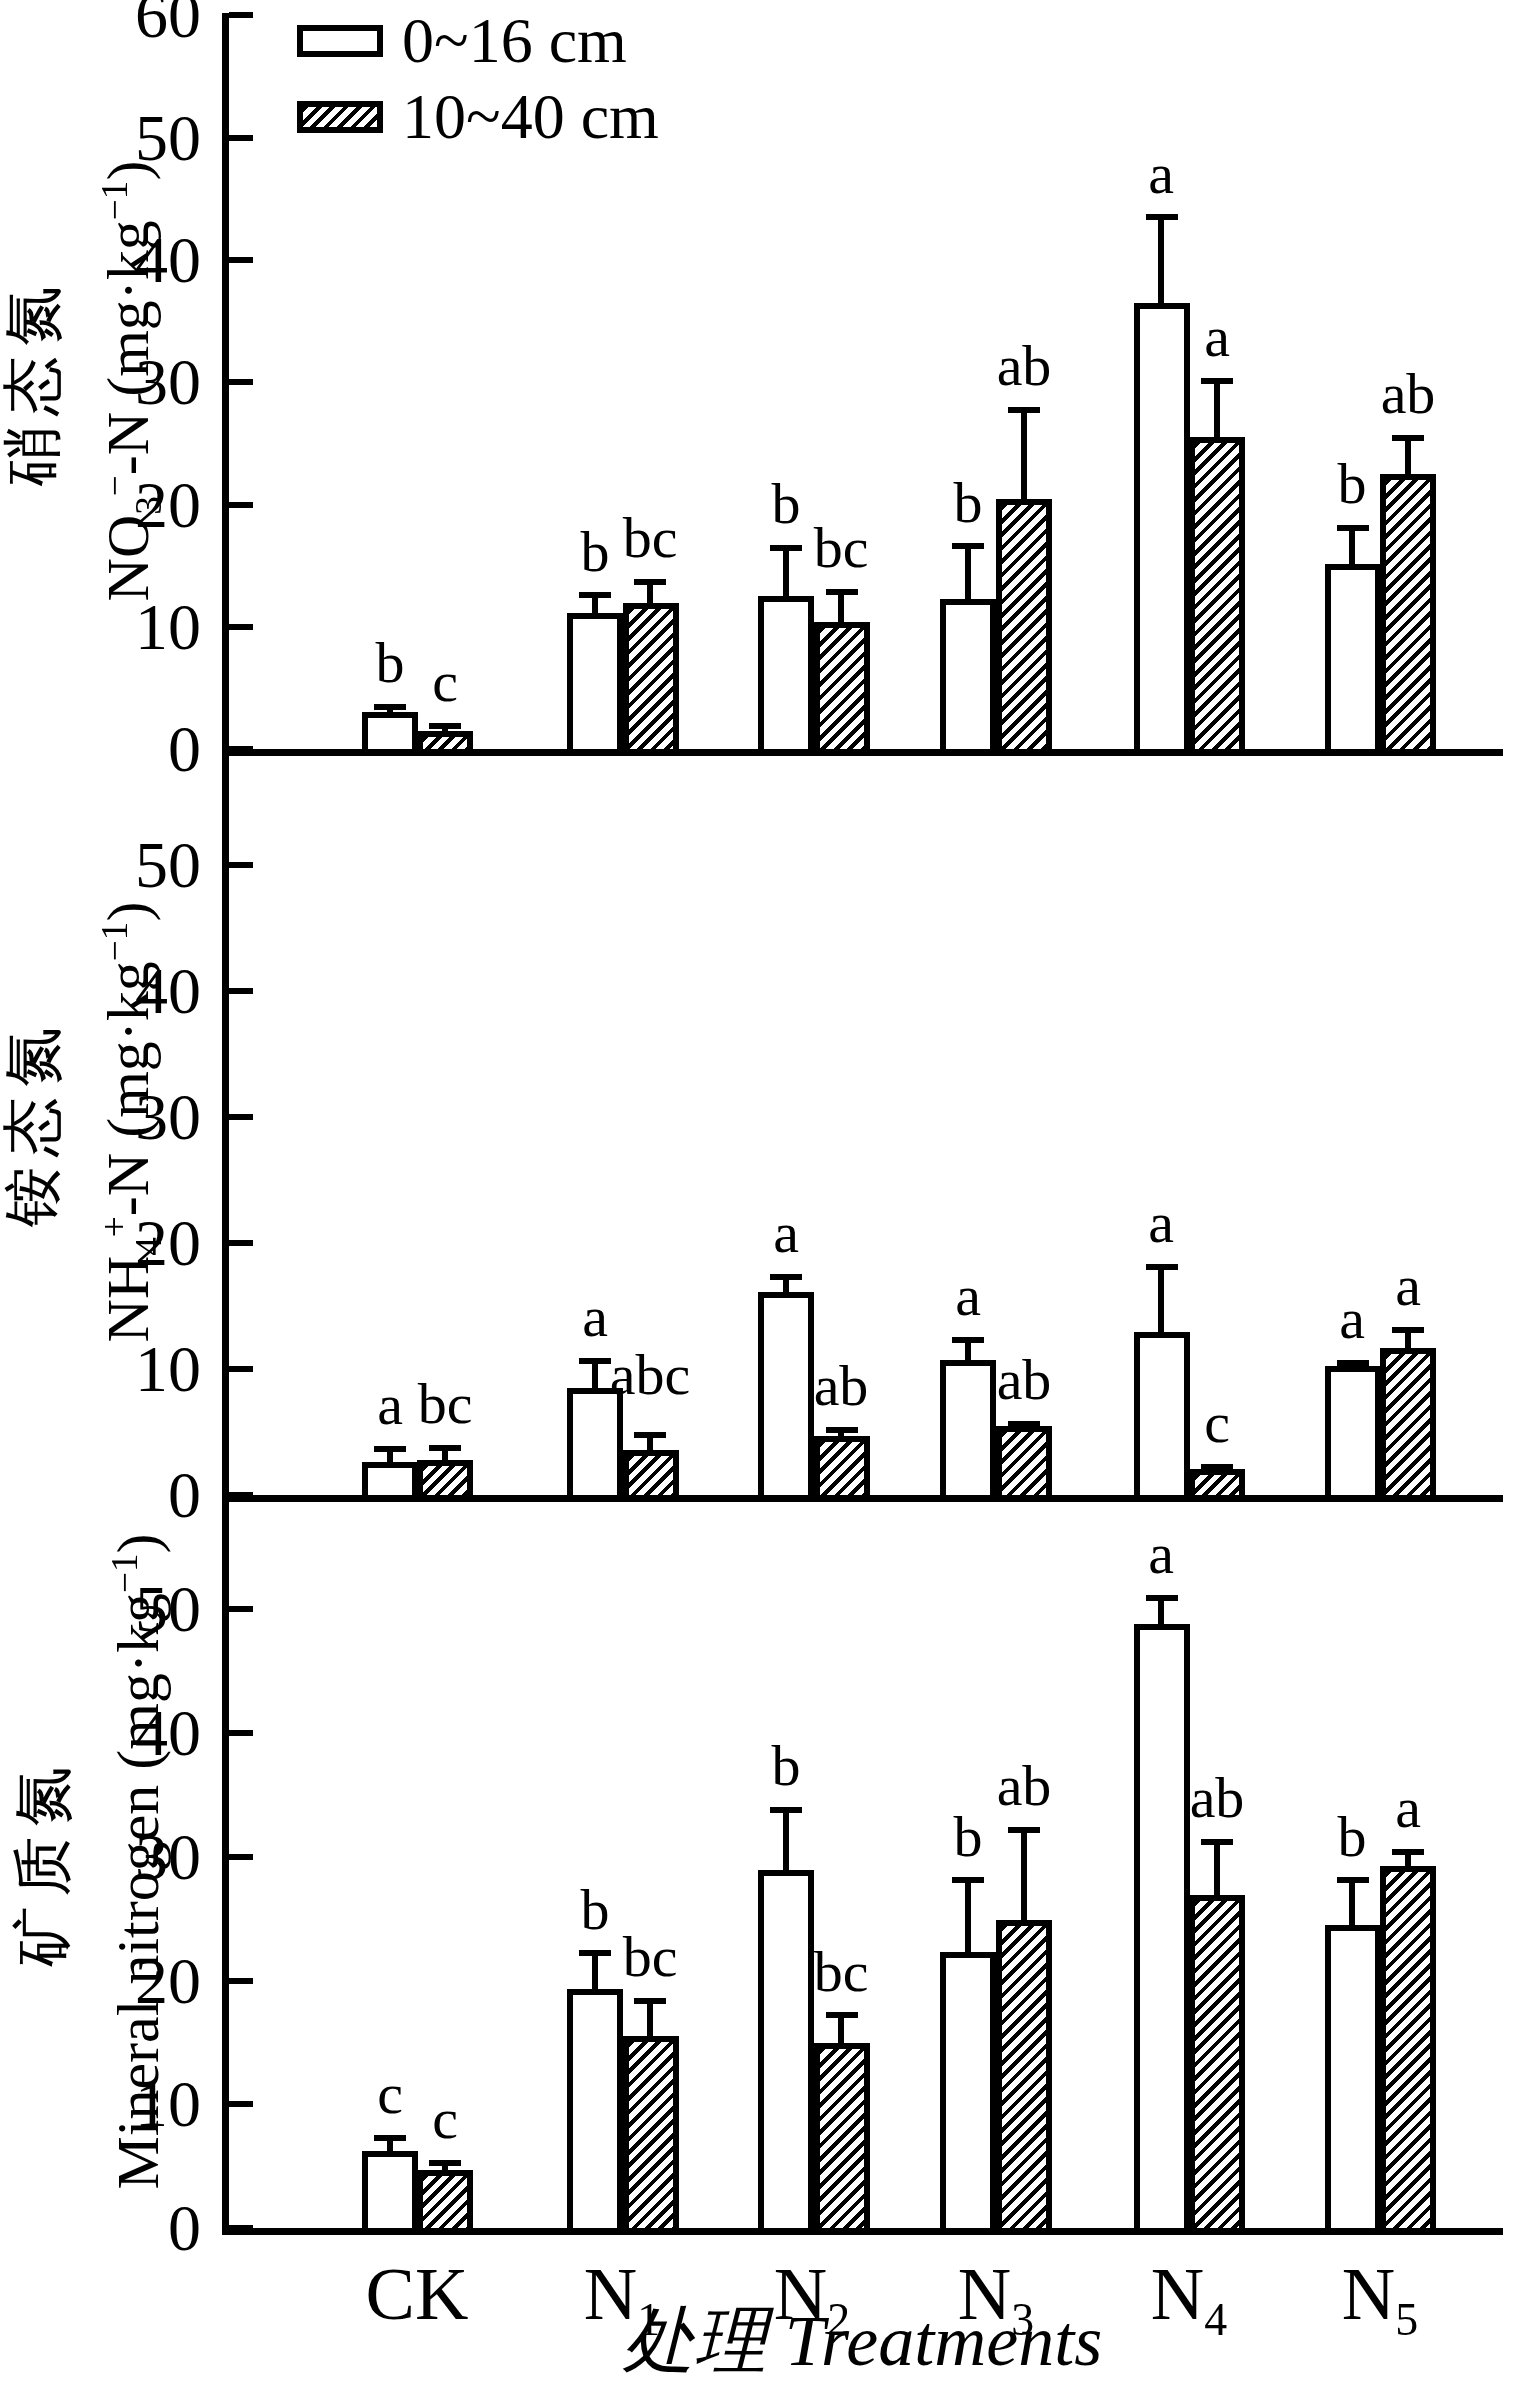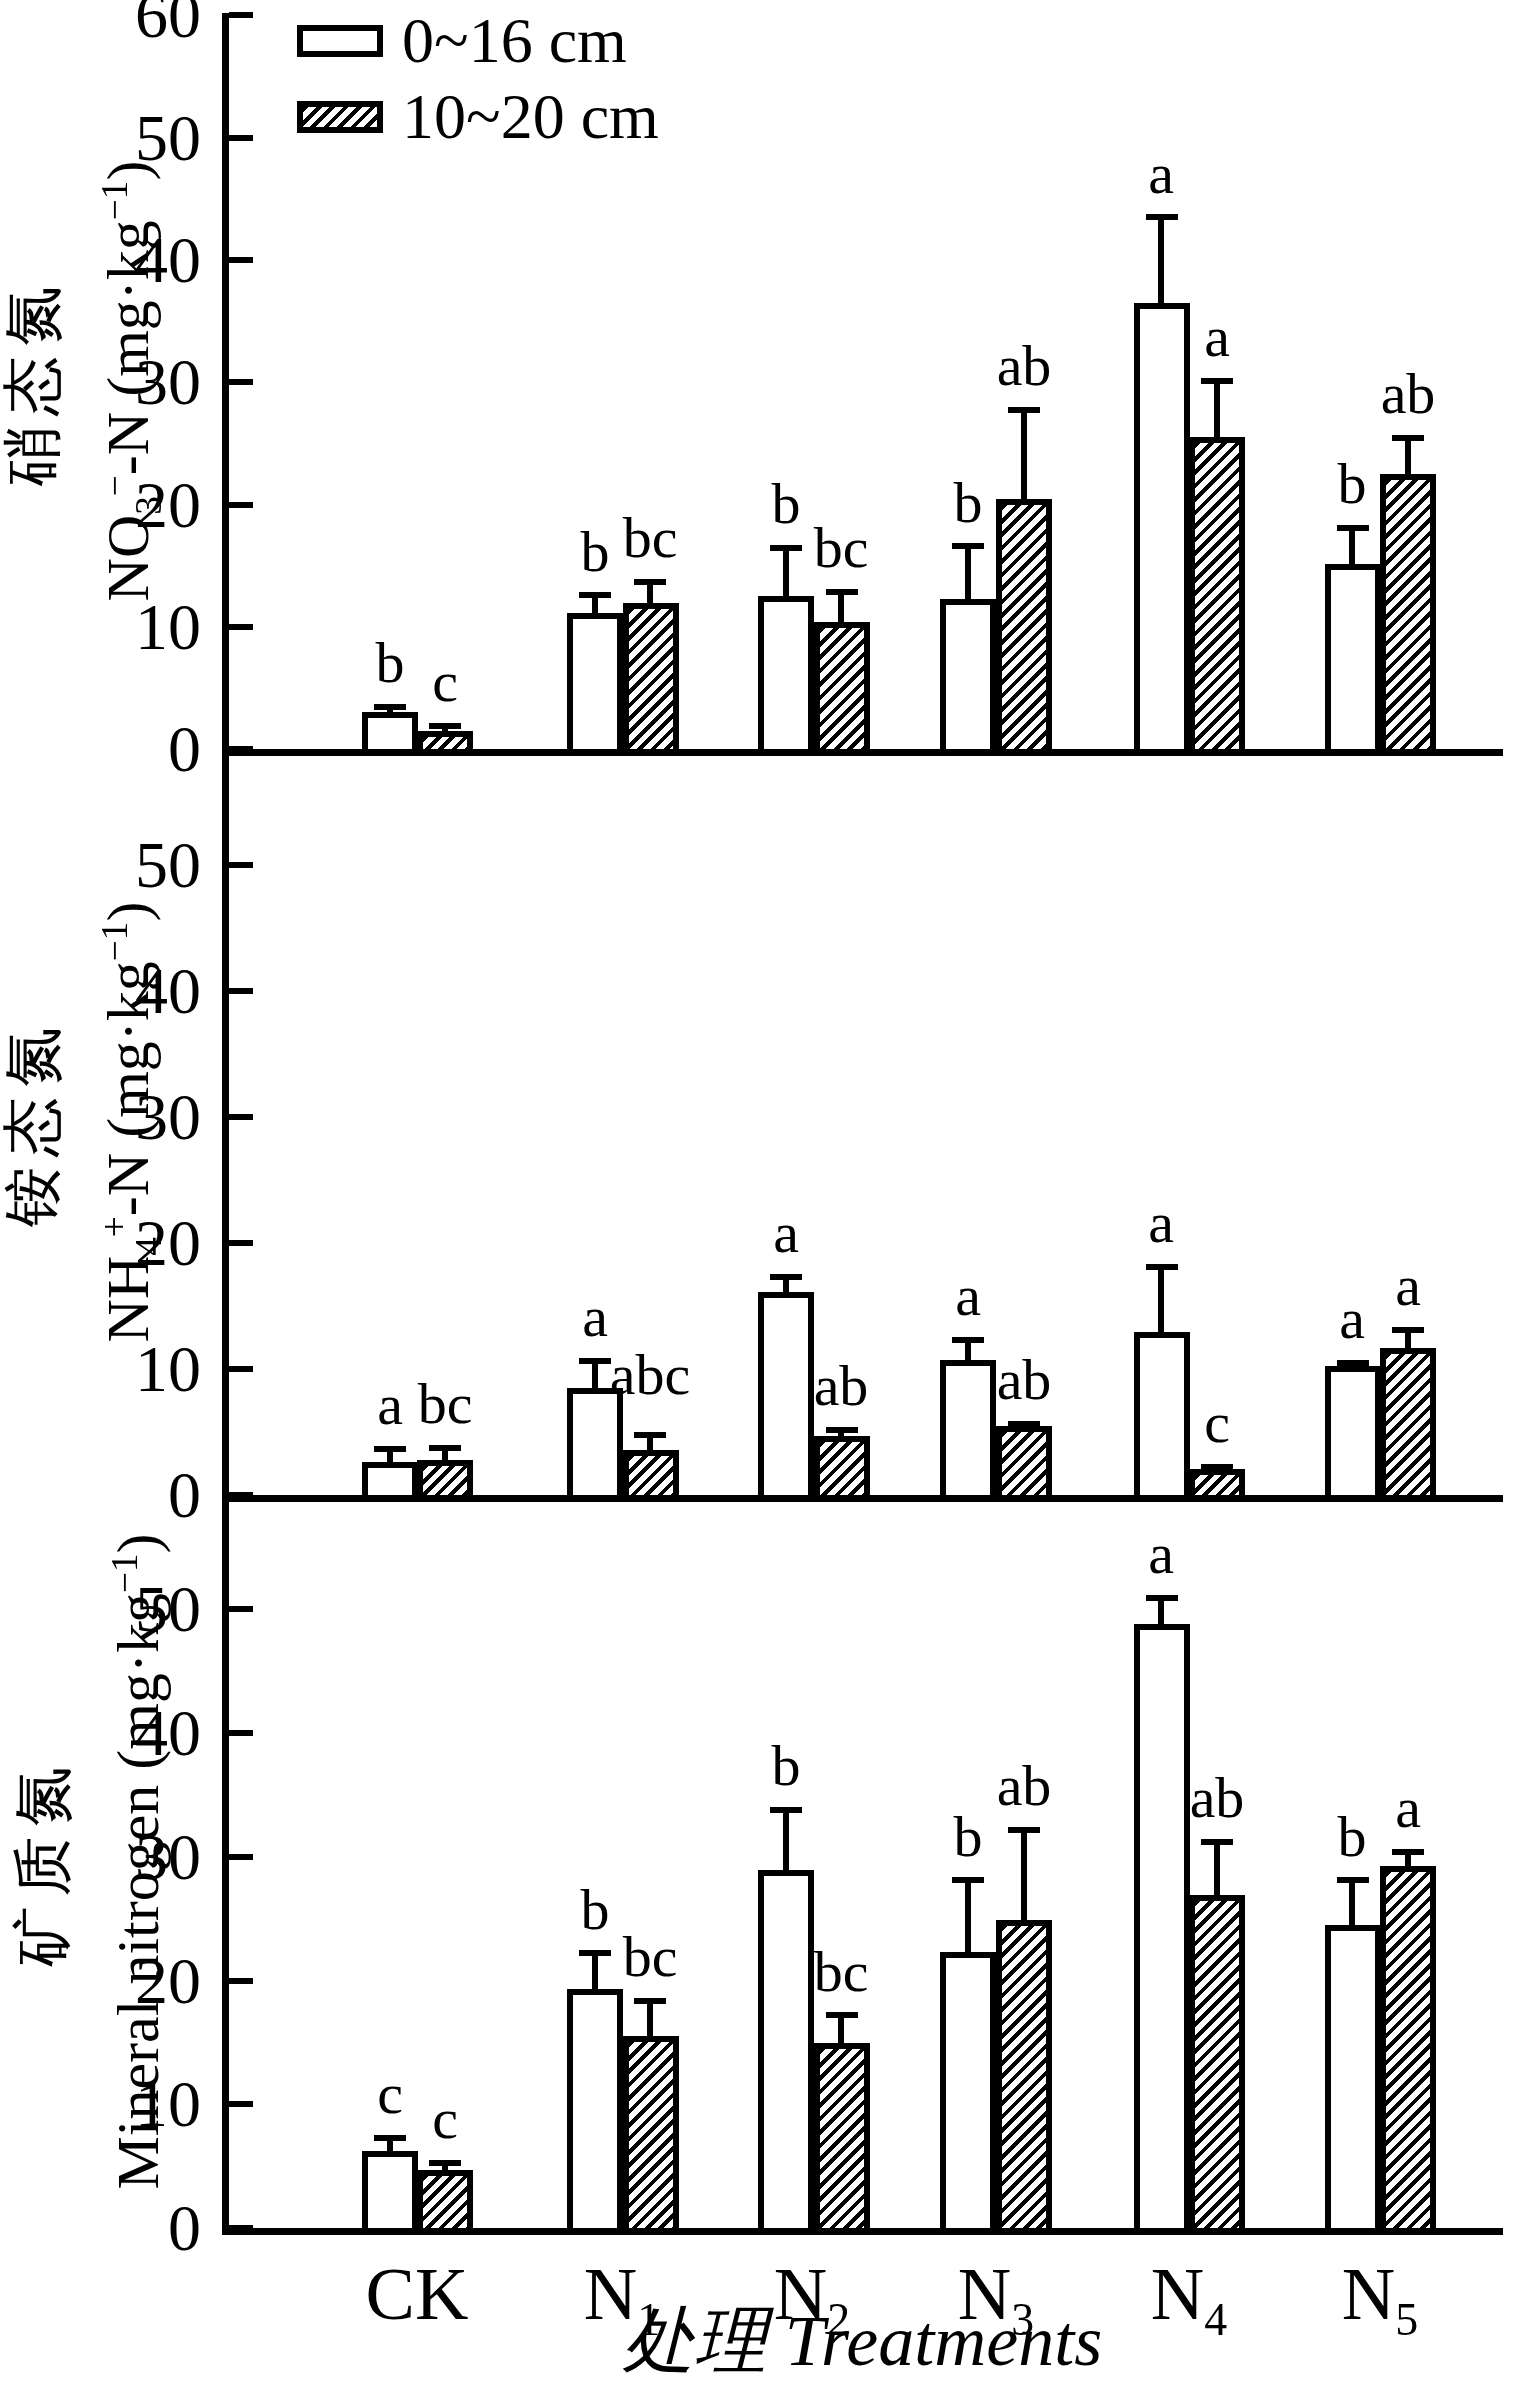--- a/index.html
+++ b/index.html
@@ -277,21 +277,21 @@
         </div>
       </div>
     </div>
   <div id="legend" class="legend">
       <div class="legend-item">
         <div class="legend-swatch" style="left: 297px; top: 25px;"></div>
         <div class="legend-label" style="left: 402px; top: 41px;">0~16 cm</div>
       </div>
       <div class="legend-item">
         <div class="legend-swatch hatch" style="left: 297px; top: 101px;"></div>
-        <div class="legend-label" style="left: 402px; top: 117px;">10~20 cm</div>
+        <div class="legend-label" style="left: 402px; top: 117px;">10~40 cm</div>
       </div>
     </div>
   <div id="xcats">
       <div class="xcat" style="left: 417px; top: 2257px;"><span>CK</span></div>
       <div class="xcat" style="left: 622px; top: 2257px;"><span>N</span><sub>1</sub></div>
       <div class="xcat" style="left: 812px; top: 2257px;"><span>N</span><sub>2</sub></div>
       <div class="xcat" style="left: 996px; top: 2257px;"><span>N</span><sub>3</sub></div>
       <div class="xcat" style="left: 1189px; top: 2257px;"><span>N</span><sub>4</sub></div>
       <div class="xcat" style="left: 1380px; top: 2257px;"><span>N</span><sub>5</sub></div>
     </div>

